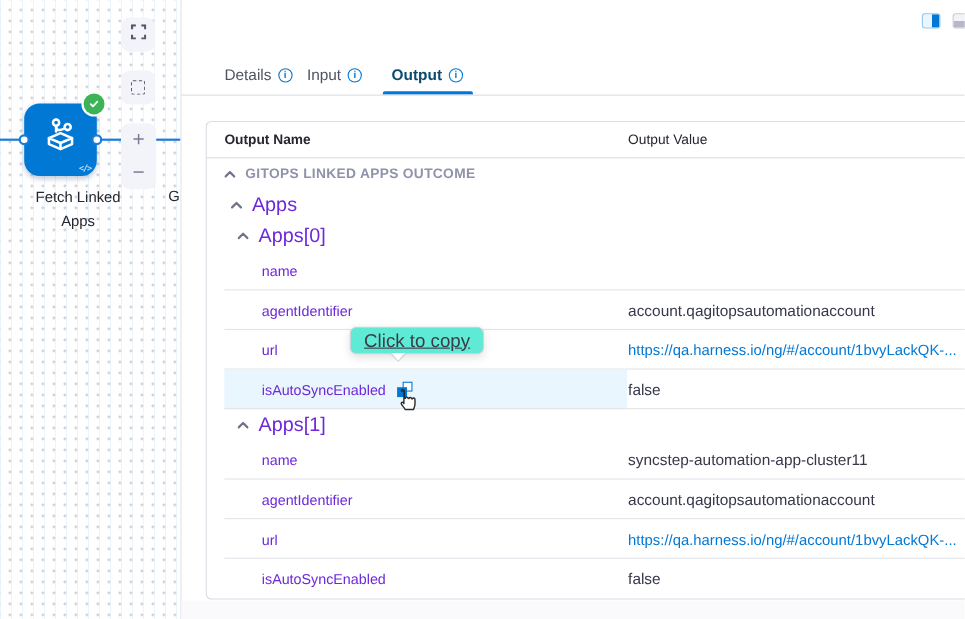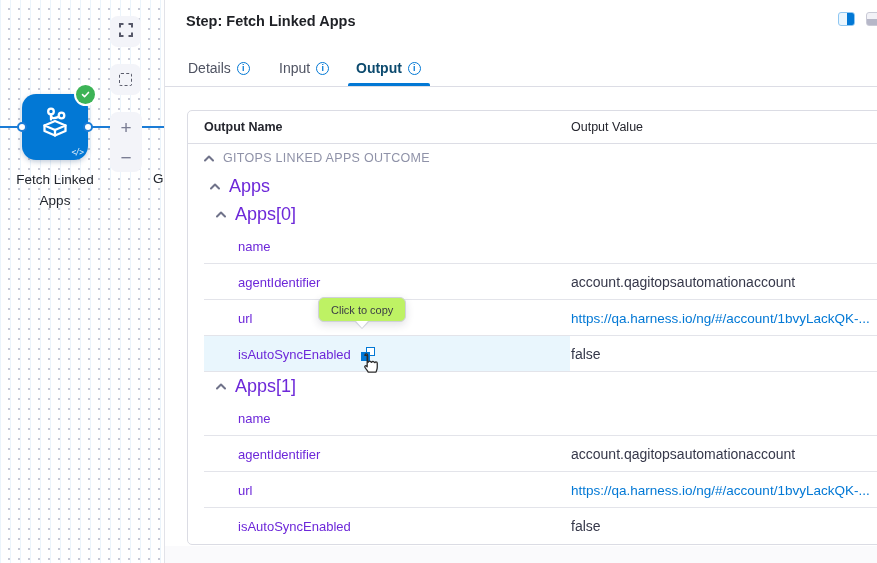--- a/index.html
+++ b/index.html
@@ -18,42 +18,42 @@
   .step-node { position:absolute; left:22px; top:94px; width:66px; height:66px; border-radius:14px;
     background:#0278d5; display:flex; align-items:center; justify-content:center;
     box-shadow:0 2px 5px rgba(20,60,110,.25); }
   .code-glyph { position:absolute; right:5px; bottom:3px; font-family:"DejaVu Sans Mono", monospace;
     font-size:8px; color:rgba(255,255,255,.85); letter-spacing:-1px; }
   .status-badge { position:absolute; left:76px; top:85px; width:19px; height:19px; border-radius:50%;
     background:#3cb356; box-shadow:0 0 0 2px #fff; display:flex; align-items:center; justify-content:center; }
   .port { position:absolute; width:10px; height:10px; border-radius:50%; background:#fff; border:2px solid #1b7cd6; }
   .port-left { left:17px; top:122px; }
   .port-right { left:83px; top:122px; }
-  .node-label { position:absolute; left:0; top:169px; width:110px; text-align:center;
+  .node-label { position:absolute; left:16px; top:169px; width:110px; text-align:center;
     font-size:13.5px; line-height:21px; color:#23272e; }
   .next-node-label { position:absolute; left:153px; top:171px; font-size:13.5px; color:#23272e; }
   .canvas-btn { position:absolute; left:110px; width:31px; height:31px; border-radius:8px;
     background:#f3f4f9; display:flex; align-items:center; justify-content:center; }
   .btn-expand { top:16px; } .btn-marquee { top:64px; }
   .marquee-square { width:13px; height:13px; border:1.5px dashed #5a5c6b; border-radius:2px; }
   .zoom-panel { position:absolute; left:110px; top:112px; width:32px; height:60px; border-radius:8px;
     background:#f3f4f9; display:flex; flex-direction:column; }
   .zoom-btn { flex:1; display:flex; align-items:center; justify-content:center;
     font-size:19px; color:#7a7d93; line-height:1; cursor:pointer; }
   .vdivider { position:absolute; left:164px; top:0; width:1px; height:563px; background:#e2e3e9; }
 
   
   .panel-title { position:absolute; left:186px; top:13px; font-size:14.5px; font-weight:700; color:#1f2126; }
   .panel-toggle { position:absolute; left:838px; top:12px; width:17px; height:14px; border-radius:3px;
     border:1.5px solid #8fc7f2; background:linear-gradient(to right, #eaf6fe 55%, #0278d5 55%); }
   .panel-toggle-2 { position:absolute; left:866px; top:12px; width:16px; height:14px; border-radius:3px;
     border:1px solid #c9cad6; background:linear-gradient(to bottom, #f2f2f7 50%, #b6b7c8 50%); }
 
   .tab { position:absolute; top:60px; display:flex; align-items:center; gap:6px; cursor:pointer; }
-  .tab-details { left:188px; } .tab-input { left:279px; } .tab-output { left:356px; }
+  .tab-details { left:204px; } .tab-input { left:279px; } .tab-output { left:356px; }
   .tab .tlabel { font-size:14px; color:#4f5362; }
   .tab-output .tlabel { font-weight:700; color:#0c4a6e; }
   .info-icon { width:13px; height:13px; border:1.3px solid #0278d5; border-radius:50%; color:#0278d5;
     font-size:9px; font-weight:700; display:inline-flex; align-items:center; justify-content:center; line-height:1; }
   .tab-underline { position:absolute; left:348px; top:83px; width:82px; height:3px;
     background:#0278d5; border-radius:2px 2px 0 0; }
   .tabbar-line { position:absolute; left:165px; top:86px; width:712px; height:1px; background:#dcdde5; }
   .below-card { position:absolute; left:165px; top:546px; width:712px; height:17px; background:#fafafc; }
 
   
@@ -63,37 +63,37 @@
   .col-name { margin-left:16px; font-size:12.5px; font-weight:700; color:#25262e; }
   .col-value { position:absolute; left:383px; font-size:12.5px; font-weight:400; color:#25262e; }
 
   .row { position:relative; display:flex; align-items:center; }
   .group { height:28px; cursor:pointer; }
   .leaf { height:36px; }
   .leaf:not(.last)::after { content:""; position:absolute; left:16px; right:0; bottom:0; height:1px; background:#e3e4ea; }
   .g0 { padding-left:16px; } .g1 { padding-left:22px; } .g2 { padding-left:28px; }
   .chev { margin-right:9px; display:flex; align-items:center; }
   .glabel { font-size:18px; color:#6d28d9; }
-  .g0 .glabel { color:#8f92a8; font-size:12.5px; letter-spacing:.3px; }
+  .g0 .glabel { color:#8f92a8; font-size:12.5px; letter-spacing:.3px;font-weight:bold; }
   .leaf-inner { position:absolute; left:50px; display:flex; align-items:center; gap:10px; }
   .llabel { font-size:13px; color:#6d28d9; }
   .val { position:absolute; left:383px; font-size:14px; color:#36384a; }
   a.val { font-size:13.5px; color:#0278d5; text-decoration:none; cursor:pointer; }
   .hl::before { content:""; position:absolute; left:16px; top:0; bottom:0; width:366px; background:#e9f6fd; }
 
   .copy-icon { position:relative; width:14px; height:14px; cursor:pointer; }
   .copy-icon .back { position:absolute; right:0; top:0; width:9px; height:9px;
     border:1.5px solid #0278d5; background:#fff; }
   .copy-icon .front { position:absolute; left:0; bottom:0; width:9px; height:9px; background:#0278d5; }
 
   
   .tooltip { position:absolute; left:318px; top:297px; height:25px; padding:0 12px;
-    background:#bef264; border:1px solid #cfd1da; border-radius:6px;
-    display:flex; align-items:center; font-size:11px; color:#3a3b46;
-    box-shadow:0 3px 8px rgba(40,41,61,.14); z-index:20; white-space:nowrap; }
+    background:#5eead4; border:1px solid #cfd1da; border-radius:6px;
+    display:flex; align-items:center; font-size:17px; color:#3a3b46;
+    box-shadow:0 3px 8px rgba(40,41,61,.14); z-index:20; white-space:nowrap;text-decoration:underline; }
   .tooltip::after { content:""; position:absolute; left:35px; bottom:-8px; width:0; height:0;
     border-left:8px solid transparent; border-right:8px solid transparent; border-top:8px solid #cfd1da; }
   .tooltip::before { content:""; position:absolute; left:36.5px; bottom:-6.5px; width:0; height:0;
     border-left:6.5px solid transparent; border-right:6.5px solid transparent; border-top:7px solid #fff; z-index:1; }
   .cursor-hand { position:absolute; left:357px; top:351px; z-index:21; }
 </style>
 </head>
 <body>
 
 <div id="app">
@@ -139,21 +139,20 @@
     <div class="canvas-btn btn-marquee">
       <span class="marquee-square"></span>
     </div>
     <div class="zoom-panel">
       <div class="zoom-btn">+</div>
       <div class="zoom-btn">−</div>
     </div>
   </div>
   <div class="vdivider"></div>
 
-  <div class="panel-title">Step: Fetch Linked Apps</div>
   <div class="panel-toggle"></div>
   <div class="panel-toggle-2"></div>
 
   <div class="tab tab-details">
     <span class="tlabel">Details</span>
     <span class="info-icon">i</span>
   </div>
   <div class="tab tab-input">
     <span class="tlabel">Input</span>
     <span class="info-icon">i</span>
@@ -236,20 +235,21 @@
             <polyline points="1,5.5 5,1.5 9,5.5"></polyline>
           </svg>
       </span>
       <span class="glabel">Apps[1]</span>
     </div>
 
     <div class="row leaf">
       <div class="leaf-inner">
           <span class="llabel">name</span>
         </div>
+      <span class="val">syncstep-automation-app-cluster11</span>
     </div>
 
     <div class="row leaf">
       <div class="leaf-inner">
           <span class="llabel">agentIdentifier</span>
         </div>
       <span class="val">account.qagitopsautomationaccount</span>
     </div>
 
     <div class="row leaf">

